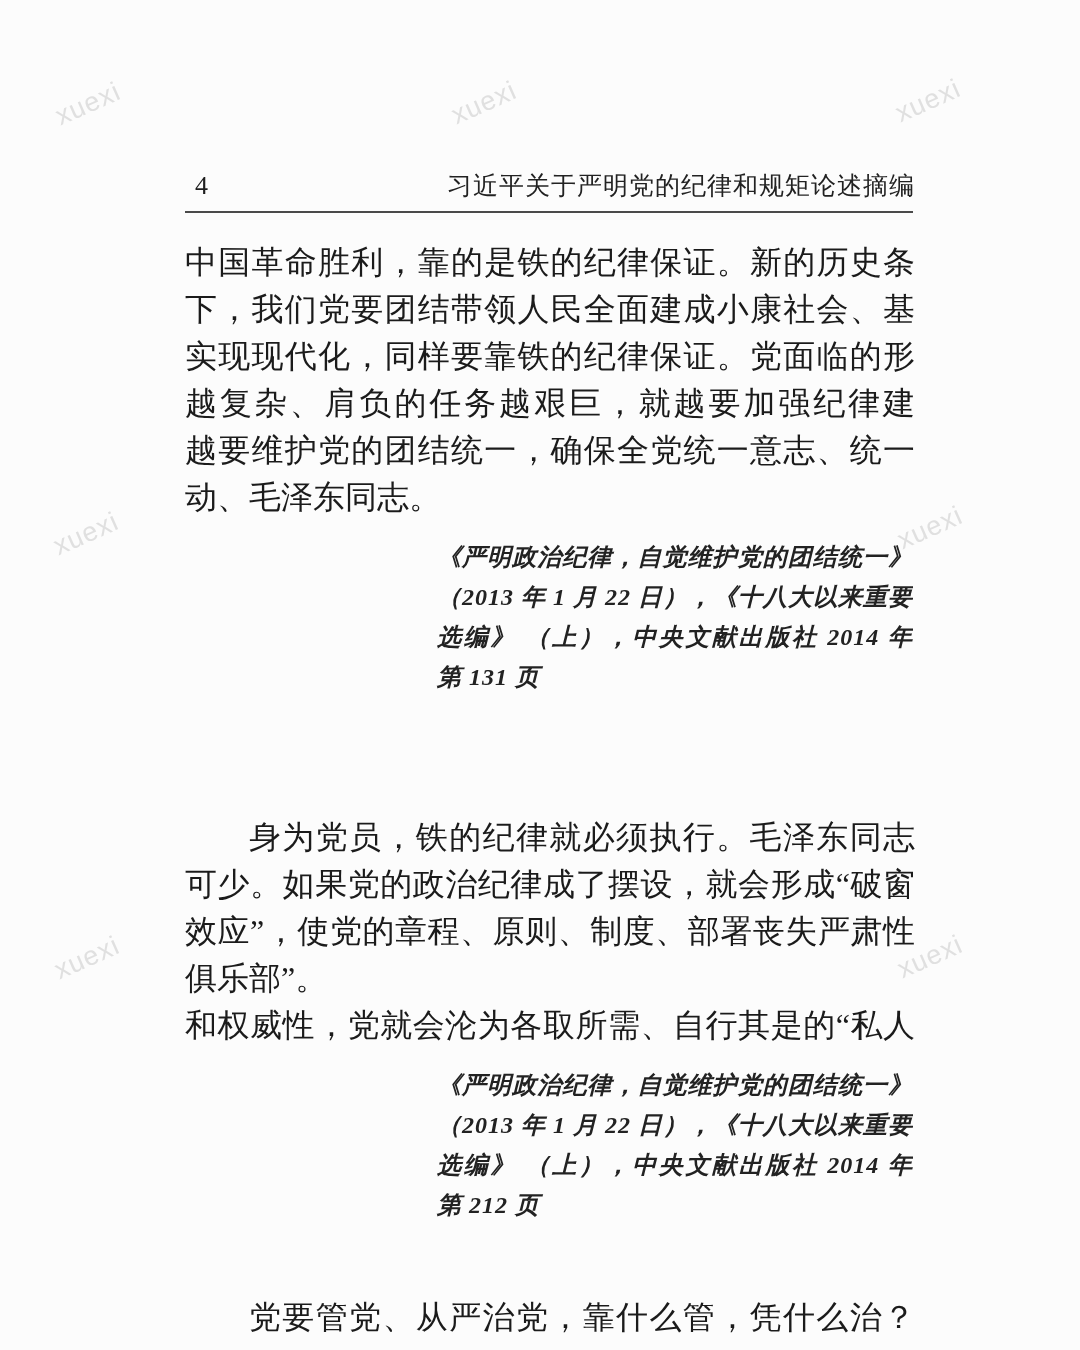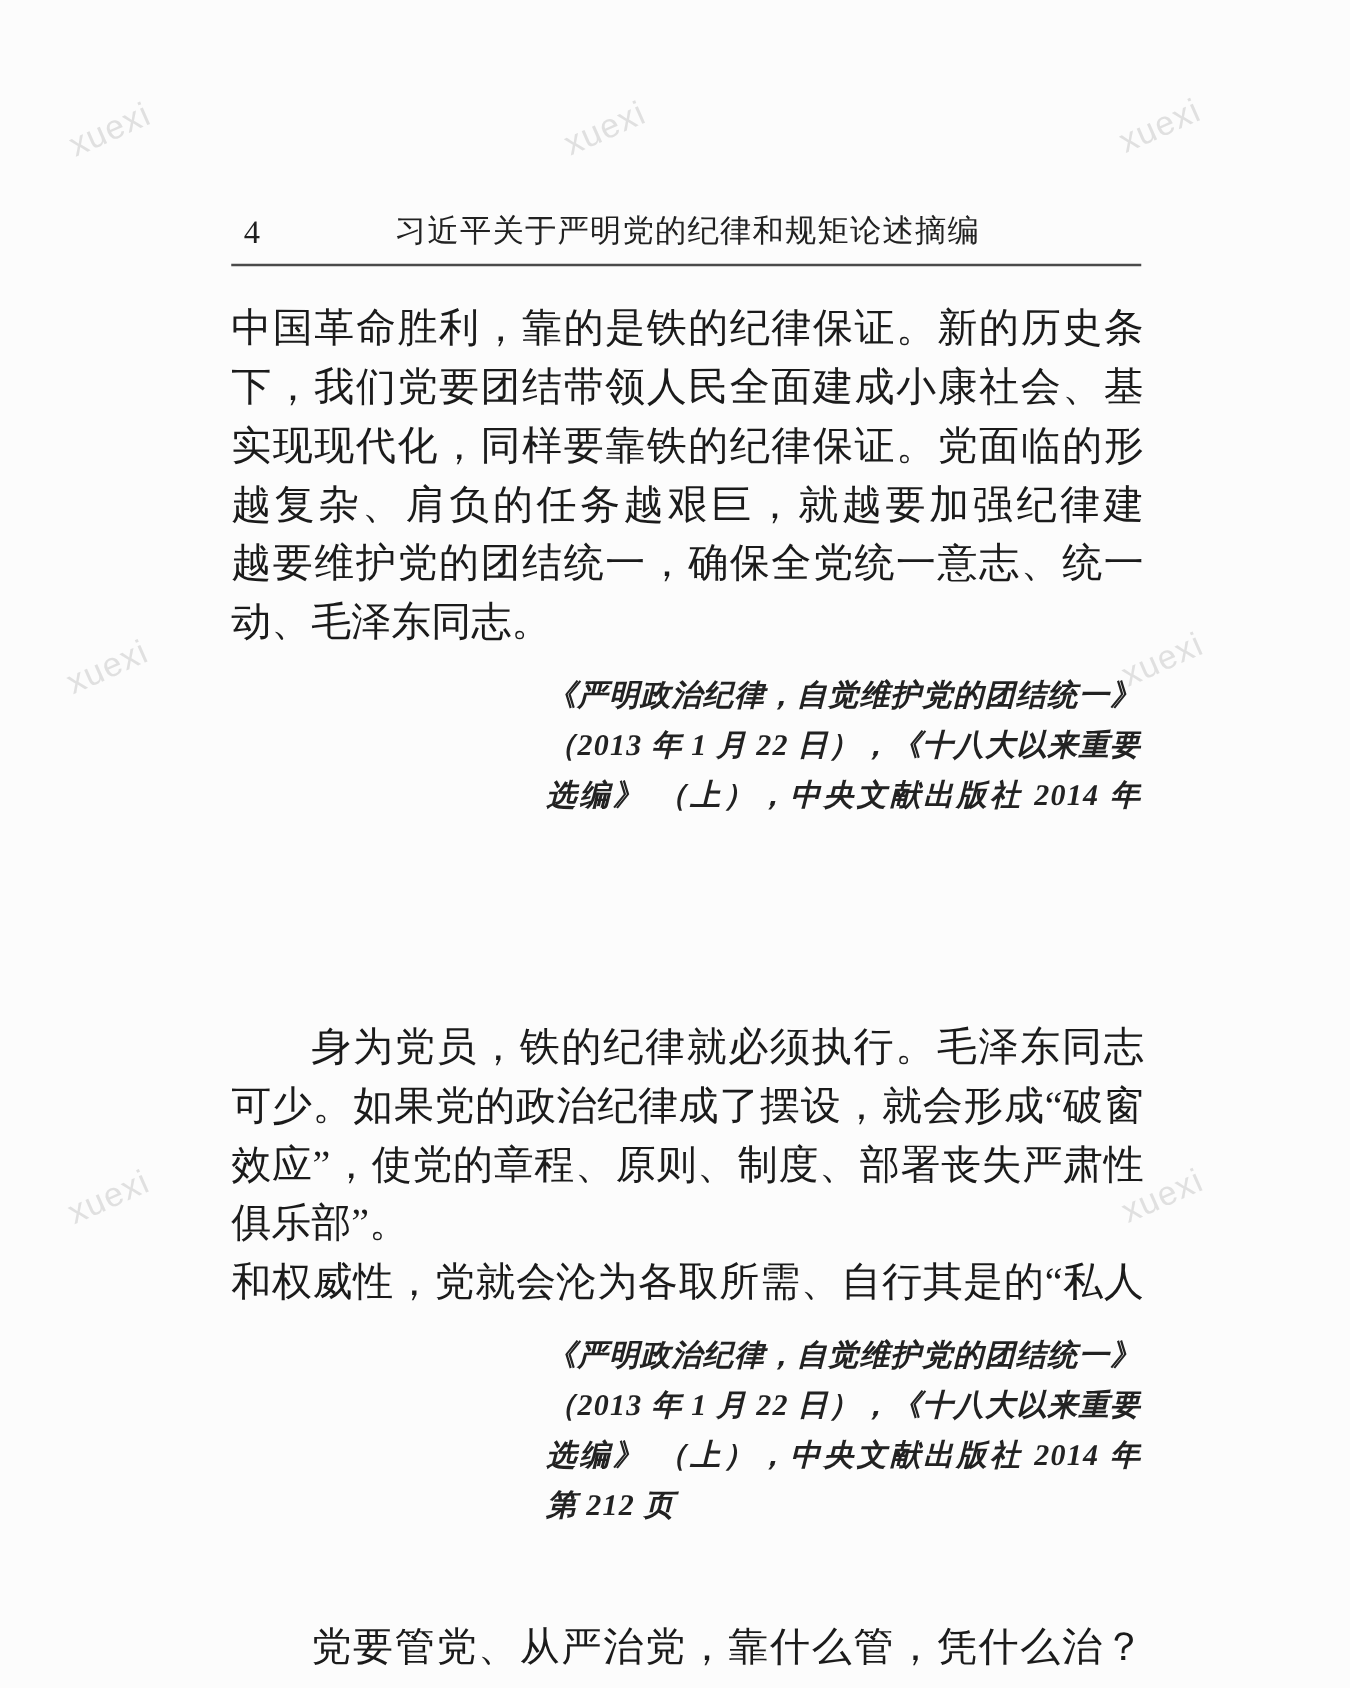--- a/index.html
+++ b/index.html
@@ -39,21 +39,21 @@
     width: 730px; height: 36px;
     line-height: 36px;
   }
   .pagenum {
     position: absolute; left: 10px; top: 0;
     font-size: 26px;
   }
   .htitle {
     position: absolute; left: 0; top: 0;
     width: 100%;
-    text-align: center;
+    text-align: right;
     font-size: 25px;
     letter-spacing: 1px;
     color: #222;
   }
   .rule {
     position: absolute;
     left: 185px; top: 211px;
     width: 728px; height: 2px;
     background: #4a4a4a;
   }
@@ -122,20 +122,21 @@
     <div class="line fill">实现现代化，同样要靠铁的纪律保证。党面临的形势</div>
     <div class="line fill">越复杂、肩负的任务越艰巨，就越要加强纪律建设，</div>
     <div class="line fill">越要维护党的团结统一，确保全党统一意志、统一行</div>
     <div class="line">动、毛泽东同志。</div>
   </div>
 
   <div class="cite c1">
     <div class="line fill">《严明政治纪律，自觉维护党的团结统一》</div>
     <div class="line fill">（2013 年 1 月 22 日），《十八大以来重要文献</div>
     <div class="line fill">选编》 （上），中央文献出版社 2014 年版，</div>
+    <div class="line">第 131 页</div>
   </div>
 
   <div class="para p2">
     <div class="line fill indent">身为党员，铁的纪律就必须执行。毛泽东同志</div>
     <div class="line fill">可少。如果党的政治纪律成了摆设，就会形成“破窗</div>
     <div class="line fill">效应”，使党的章程、原则、制度、部署丧失严肃性</div>
     <div class="line">俱乐部”。</div>
     <div class="line fill">和权威性，党就会沦为各取所需、自行其是的“私人</div>
   </div>
 

